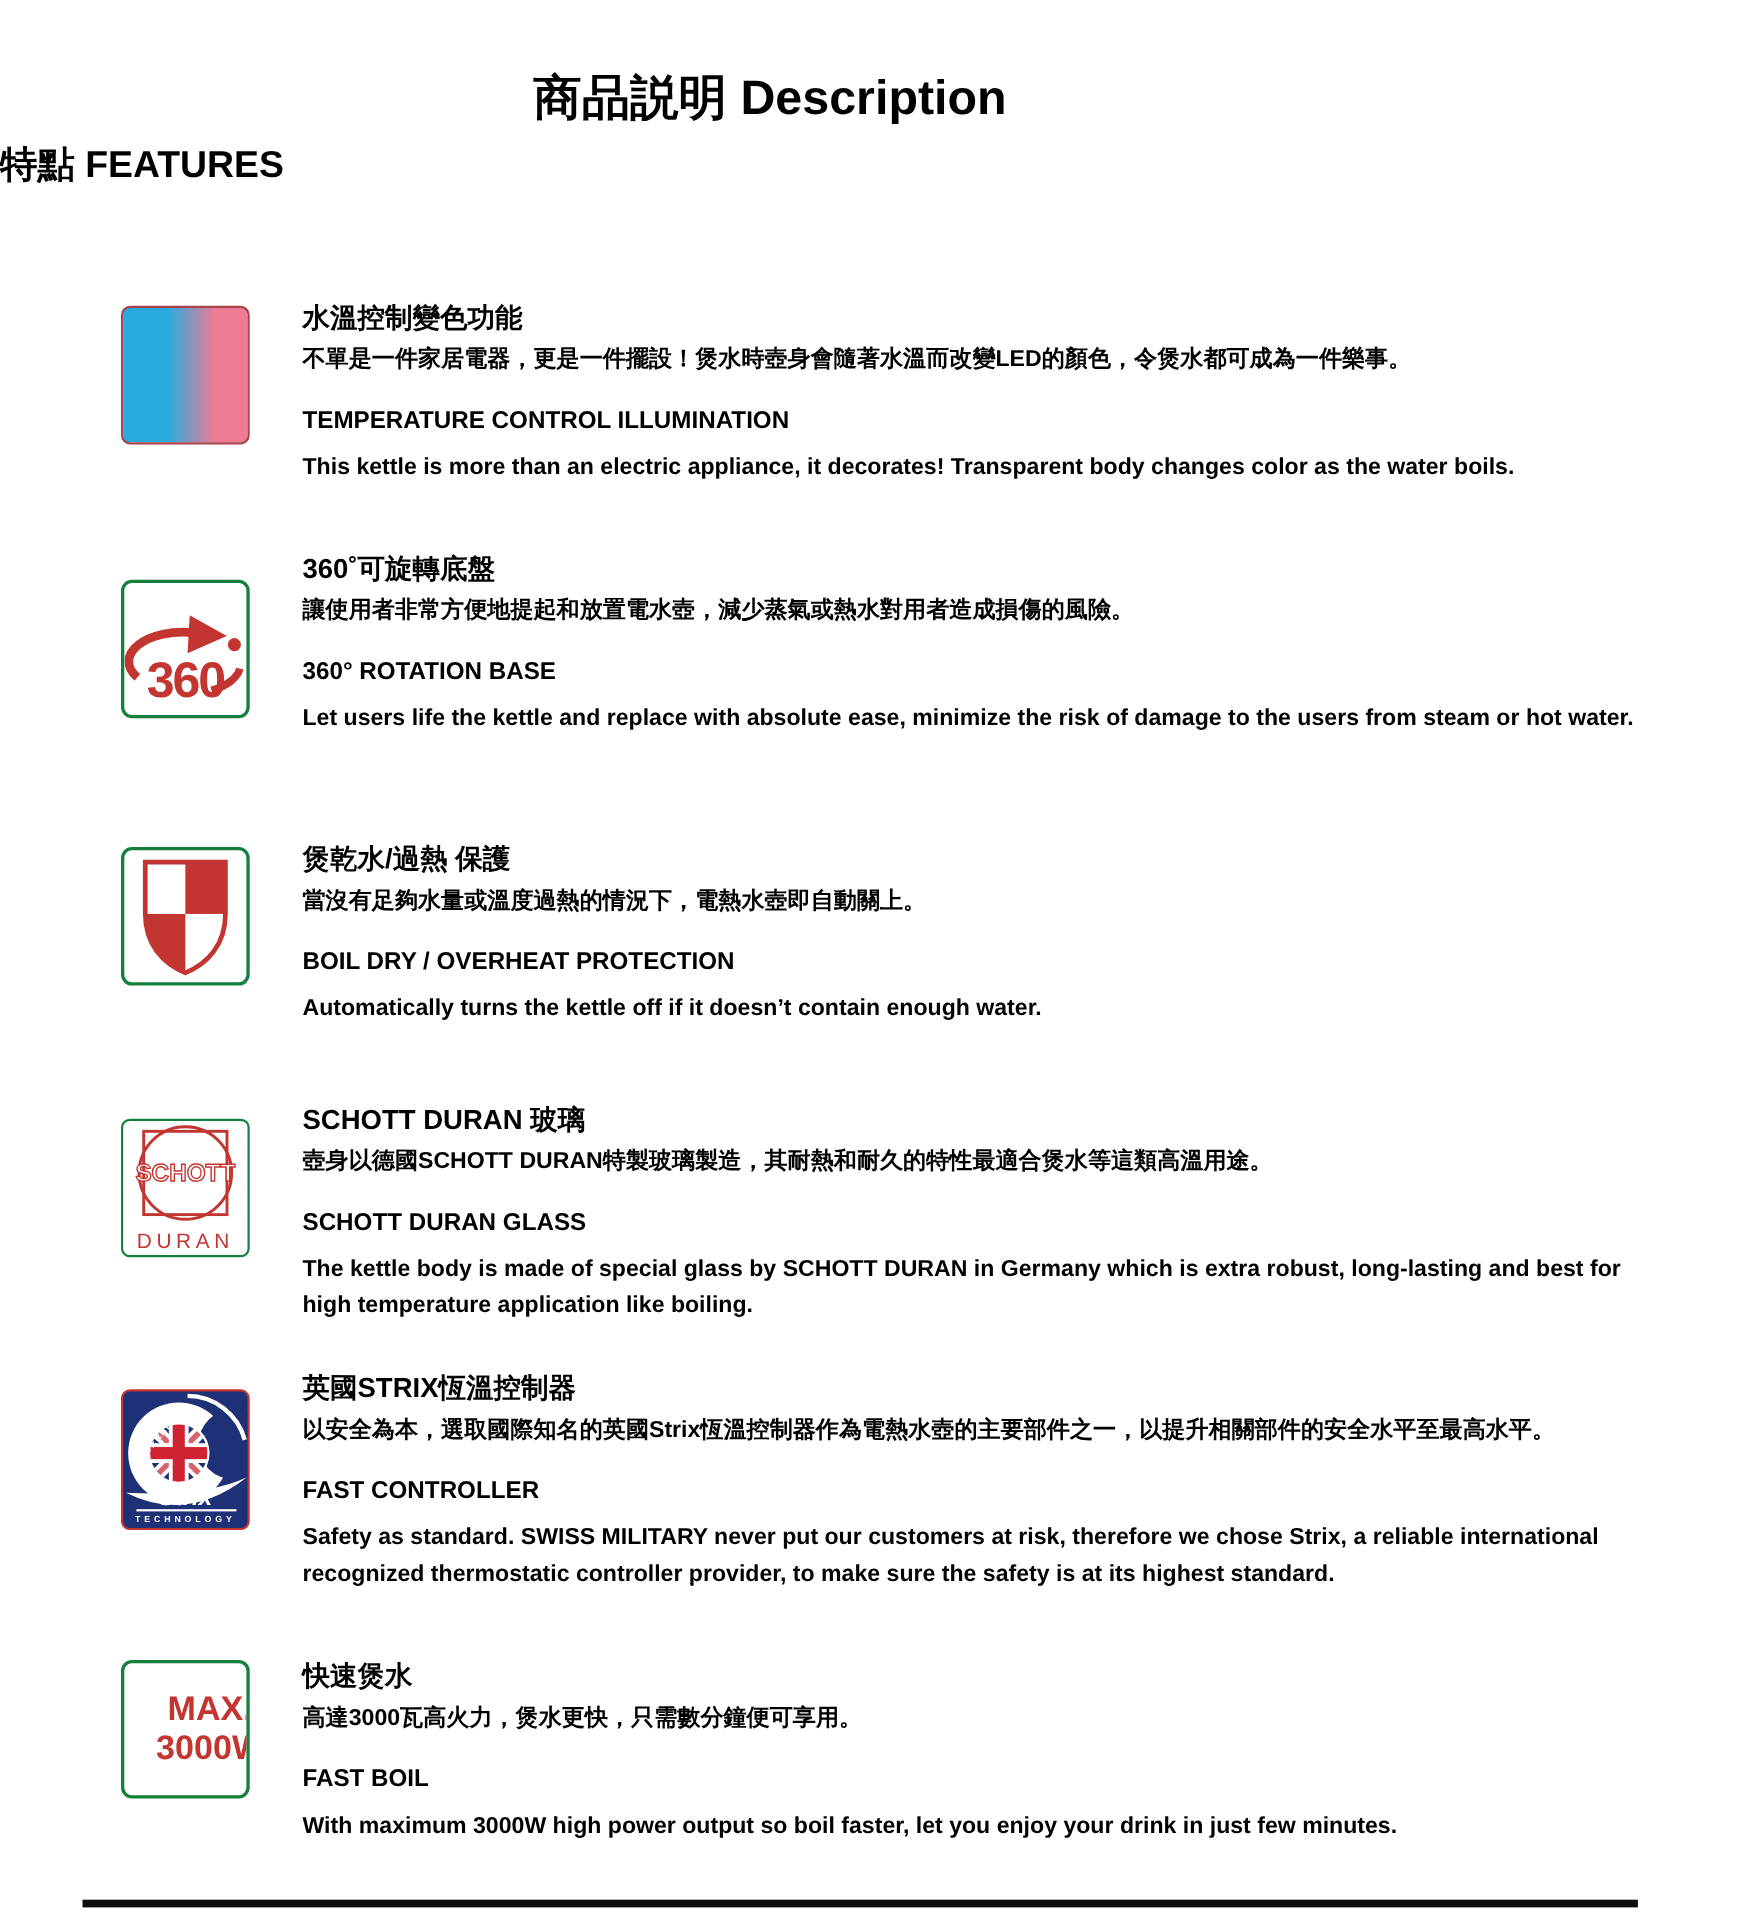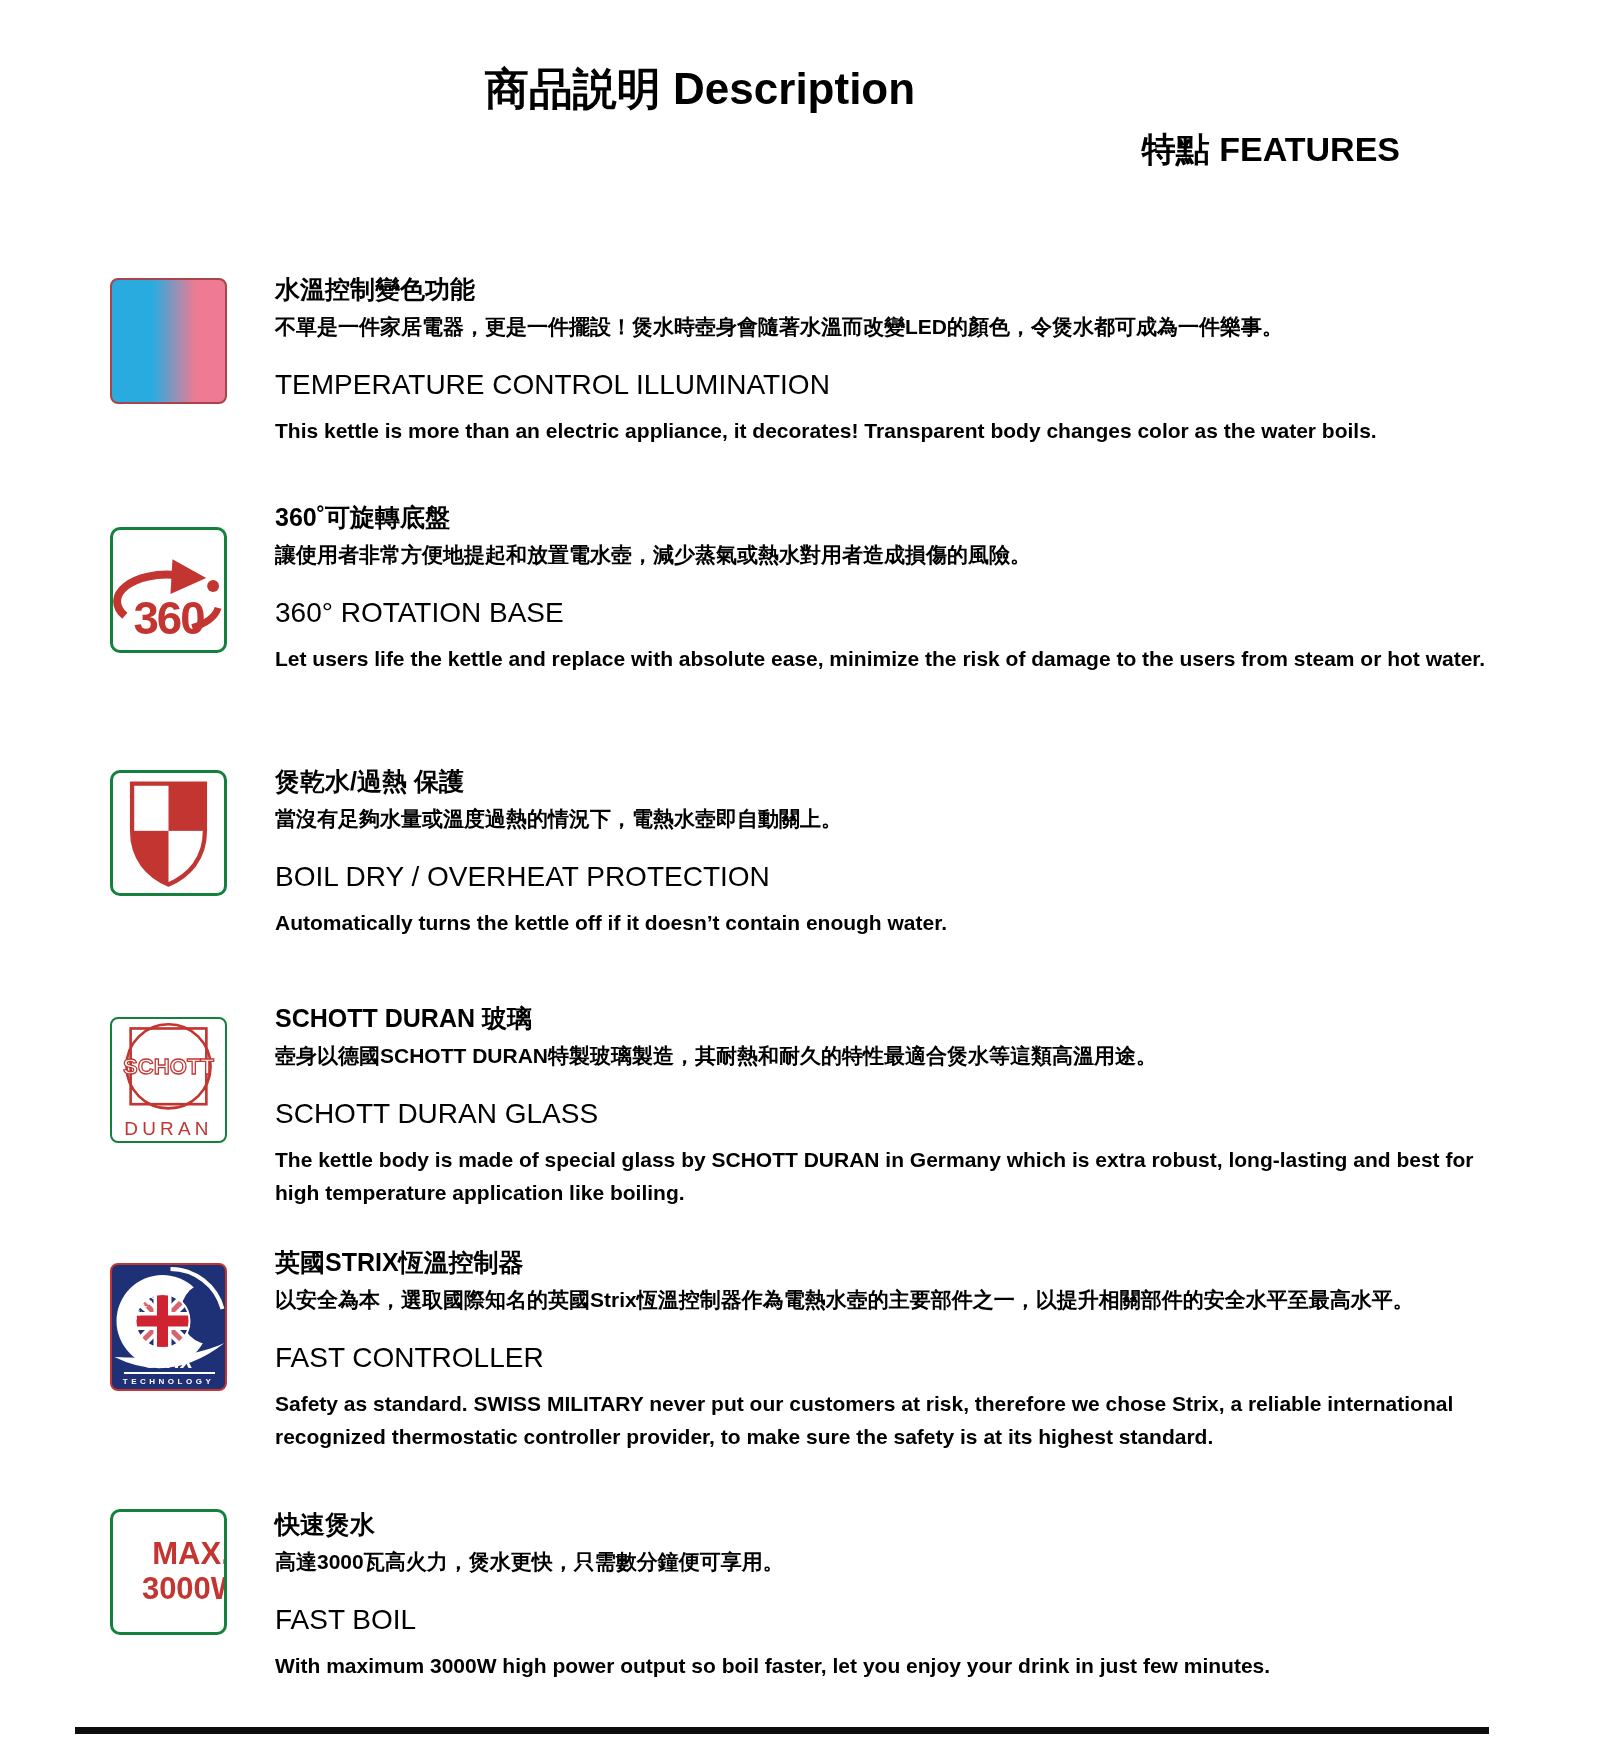--- a/index.html
+++ b/index.html
@@ -9,31 +9,31 @@
     font-family:"Liberation Sans", sans-serif; color:#000;
   }
   .page { position:relative; width:1600px; height:1754px; overflow:hidden; }
 
   
   .page-title {
     position:absolute; top:60px; left:0; width:1400px; text-align:center;
     font-size:44px; font-weight:bold;
   }
   .page-subtitle {
-    position:absolute; top:127px; left:0; width:1400px; text-align:right;
-    font-size:34px; font-weight:bold;padding-left:31px;
+    position:absolute; top:127px; left:0; width:1400px; text-align:left;
+    font-size:34px; font-weight:bold;
   }
 
   
   .feature { position:absolute; left:110px; width:1382px; display:flex; }
   .icon-col { width:117px; flex-shrink:0; margin-right:48px; }
   .text-col { flex:1; min-width:0; }
   .zh-title { font-size:25px; font-weight:bold; line-height:1.2; }
   .zh-body  { font-size:21px; font-weight:bold; line-height:1.45; margin-top:8px; }
-  .en-title { font-size:28px; font-weight:normal; margin-top:27px; }
+  .en-title { font-size:22px; font-weight:bold; margin-top:27px; }
   .en-body  { font-size:21px; font-weight:bold; line-height:1.55; margin-top:14px; }
 
   .f1 { top:274px; } .f1 .icon-col { margin-top:4px; }
   .f2 { top:502px; } .f2 .icon-col { margin-top:25px; }
   .f3 { top:766px; } .f3 .icon-col { margin-top:4px; }
   .f4 { top:1003px; } .f4 .icon-col { margin-top:14px; }
   .f5 { top:1247px; } .f5 .icon-col { margin-top:16px; }
   .f6 { top:1509px; } .f6 .icon-col { margin-top:0px; }
 
   

